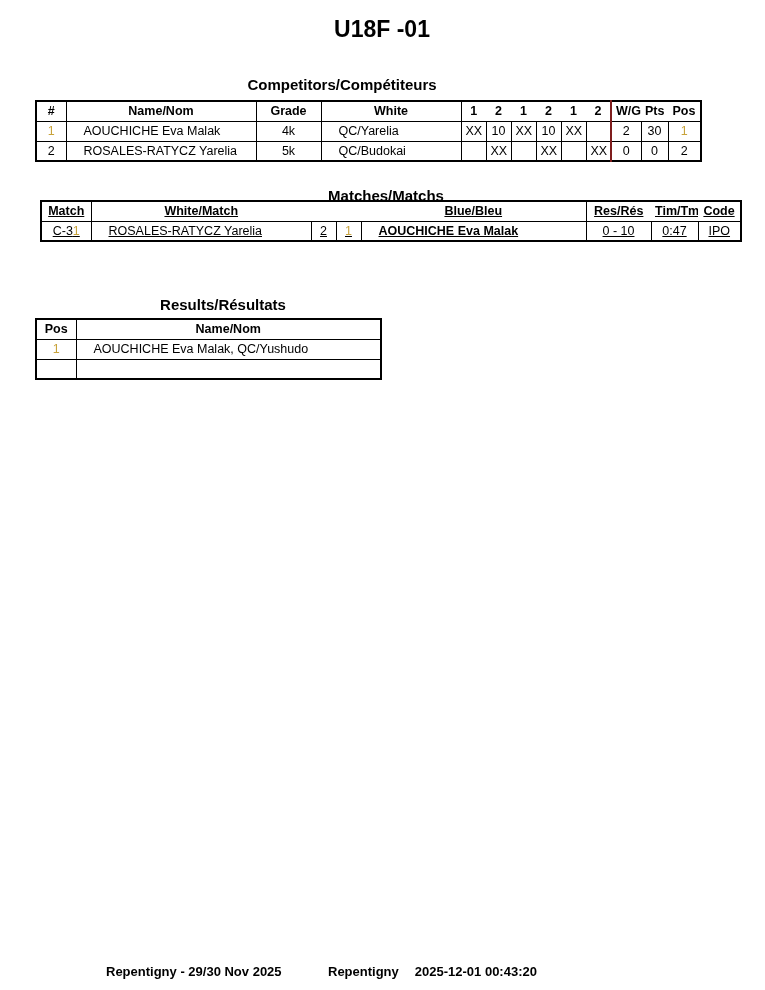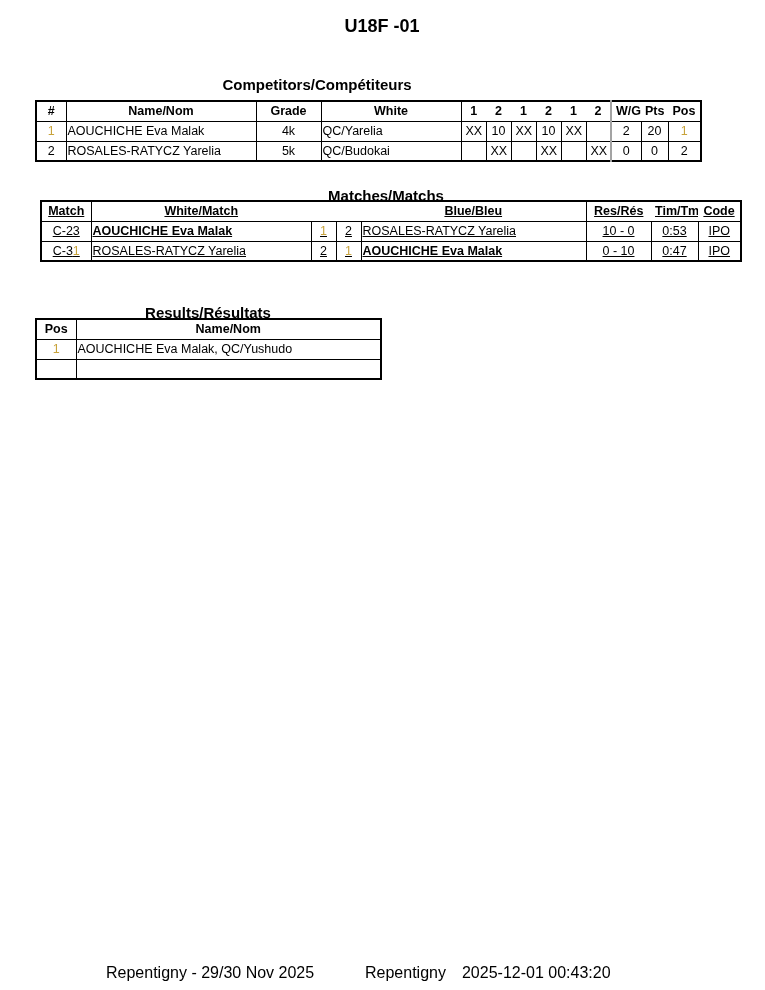--- a/index.html
+++ b/index.html
@@ -13,34 +13,34 @@
     width: 765px;
     height: 990px;
     background: #fff;
     overflow: hidden;
   }
   .page-title {
     position: absolute;
     top: 16px;
     left: 382px;
     transform: translateX(-50%);
-    font-size: 18px;
+    font-size: 23px;
     font-weight: bold;
     white-space: nowrap;
   }
   .caption {
     position: absolute;
     transform: translateX(-50%);
     font-size: 15px;
     font-weight: bold;
     white-space: nowrap;
   }
-  #cap-competitors { top: 76px;  left: 317px; }
+  #cap-competitors { top: 76px;  left: 342px; }
   #cap-matches     { top: 187px; left: 386px; }
-  #cap-results     { top: 296px; left: 208px; margin-top: 8px; }
+  #cap-results     { top: 296px; left: 223px; }
 
   table.tbl {
     position: absolute;
     border-collapse: collapse;
     table-layout: fixed;
     border: 2px solid #000;
     font-size: 12.5px;
   }
   #tbl-competitors { left: 35px; top: 100px; width: 665px; }
   #tbl-matches     { left: 40px; top: 200px; width: 700px; text-decoration: underline; }
@@ -48,39 +48,39 @@
 
   .tbl td {
     border: 1px solid #000;
     height: 20px;
     padding: 0 4px;
     vertical-align: middle;
     text-align: center;
     overflow: hidden;
     white-space: nowrap;
   }
-  .tbl td.lft { text-align: left; padding-left: 1px; }
+  .tbl td.lft { text-align: left; padding-left: 17px; }
   .hdr td { font-weight: bold; }
   .b { font-weight: bold; }
   .gold { color: var(--gold, #C8A33C); }
   
-  td.thickl { border-left: 2px solid #a3a3a3; }
+  td.thickl { border-left: 2px solid #7f1d1d; }
   
   td.ndr { border-right: none; }
   td.ndl { border-left: none; }
 
   .footer-text {
     position: absolute;
     top: 964px;
-    font-size: 16px;
-    font-weight: normal;
+    font-size: 13px;
+    font-weight: bold;
     white-space: nowrap;
   }
   #footer-left  { left: 106px; }
-  #footer-right { left: 365px; }
+  #footer-right { left: 328px; }
   #footer-right .gap { display: inline-block; width: 16px; }
 </style>
 </head>
 <body>
 
 <div class="page">
 
   <div class="page-title">U18F -01</div>
 
   <div class="caption" id="cap-competitors">Competitors/Compétiteurs</div>
@@ -122,21 +122,21 @@
       <td class="lft">AOUCHICHE Eva Malak</td>
       <td>4k</td>
       <td class="lft">QC/Yarelia</td>
       <td>XX</td>
       <td>10</td>
       <td>XX</td>
       <td>10</td>
       <td>XX</td>
       <td></td>
       <td class="thickl">2</td>
-      <td>20</td>
+      <td>30</td>
       <td class="gold">1</td>
     </tr>
     <tr>
       <td>2</td>
       <td class="lft">ROSALES-RATYCZ Yarelia</td>
       <td>5k</td>
       <td class="lft">QC/Budokai</td>
       <td></td>
       <td>XX</td>
       <td></td>
@@ -169,32 +169,20 @@
       <td class="ndr">White/Match</td>
       <td class="ndl ndr"></td>
       <td class="ndl ndr"></td>
       <td class="ndl">Blue/Bleu</td>
       <td class="ndr">Res/Rés</td>
       <td class="ndl ndr">Tim/Tmp</td>
       <td class="ndl">Code</td>
     </tr>
     <tr>
       <td>
-        <span>C-23</span><span class="gold"></span>
-      </td>
-      <td class="lft b">AOUCHICHE Eva Malak</td>
-      <td class="gold">1</td>
-      <td>2</td>
-      <td class="lft">ROSALES-RATYCZ Yarelia</td>
-      <td>10 - 0</td>
-      <td>0:53</td>
-      <td>IPO</td>
-    </tr>
-    <tr>
-      <td>
         <span>C-3</span><span class="gold">1</span>
       </td>
       <td class="lft">ROSALES-RATYCZ Yarelia</td>
       <td>2</td>
       <td class="gold">1</td>
       <td class="lft b">AOUCHICHE Eva Malak</td>
       <td>0 - 10</td>
       <td>0:47</td>
       <td>IPO</td>
     </tr>

